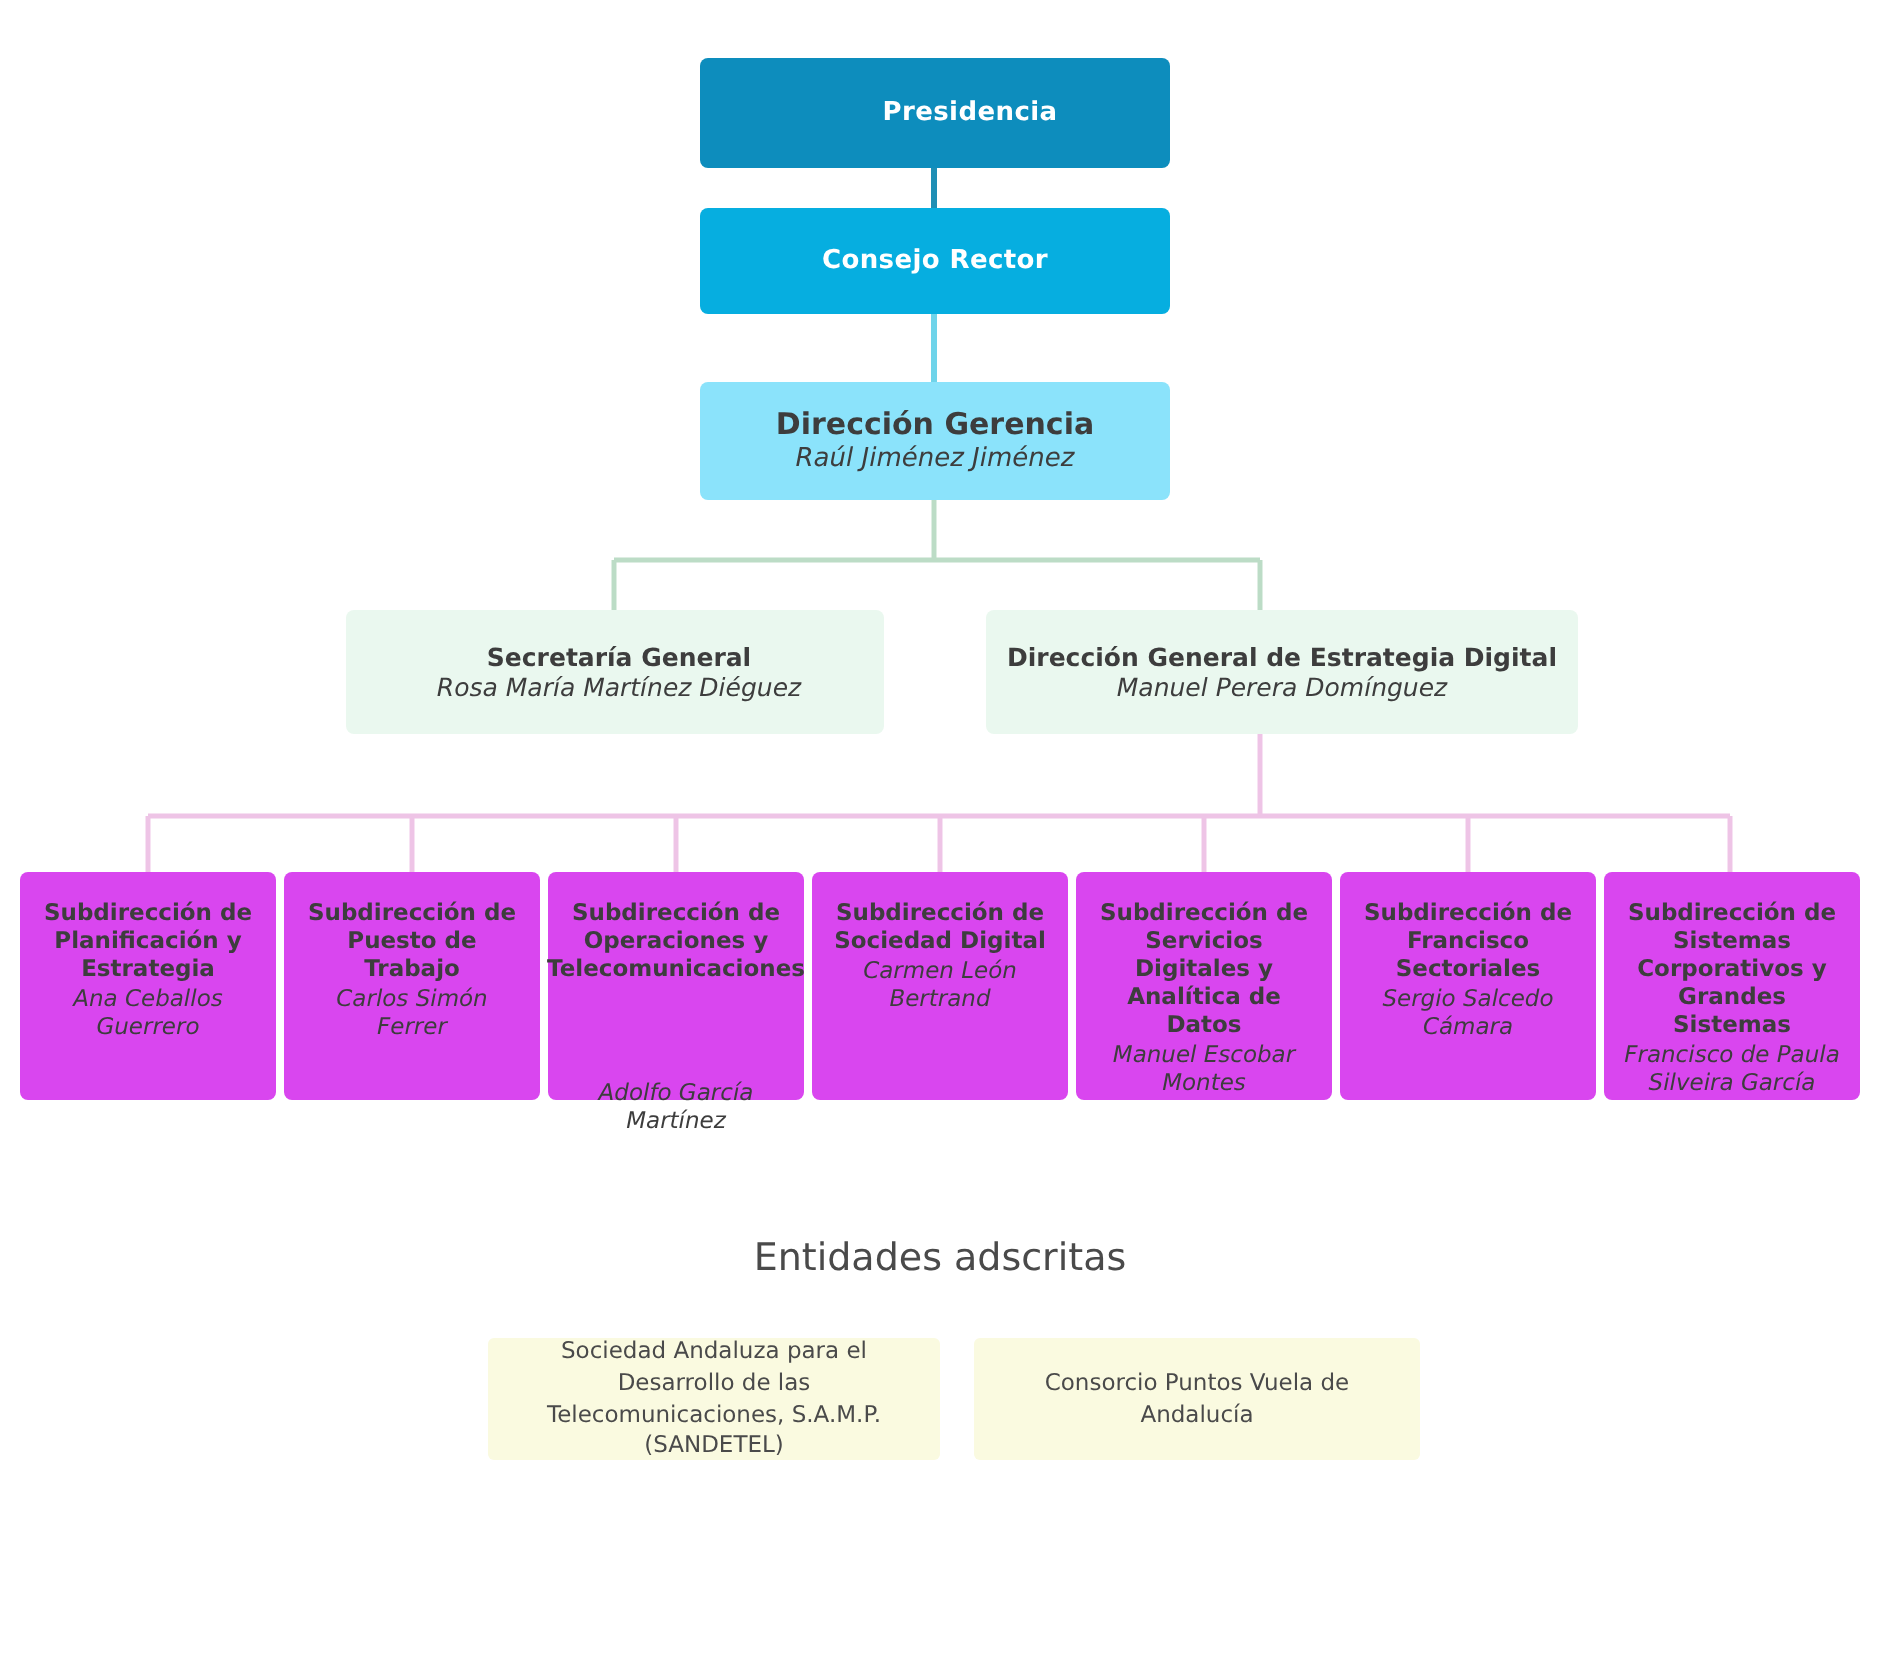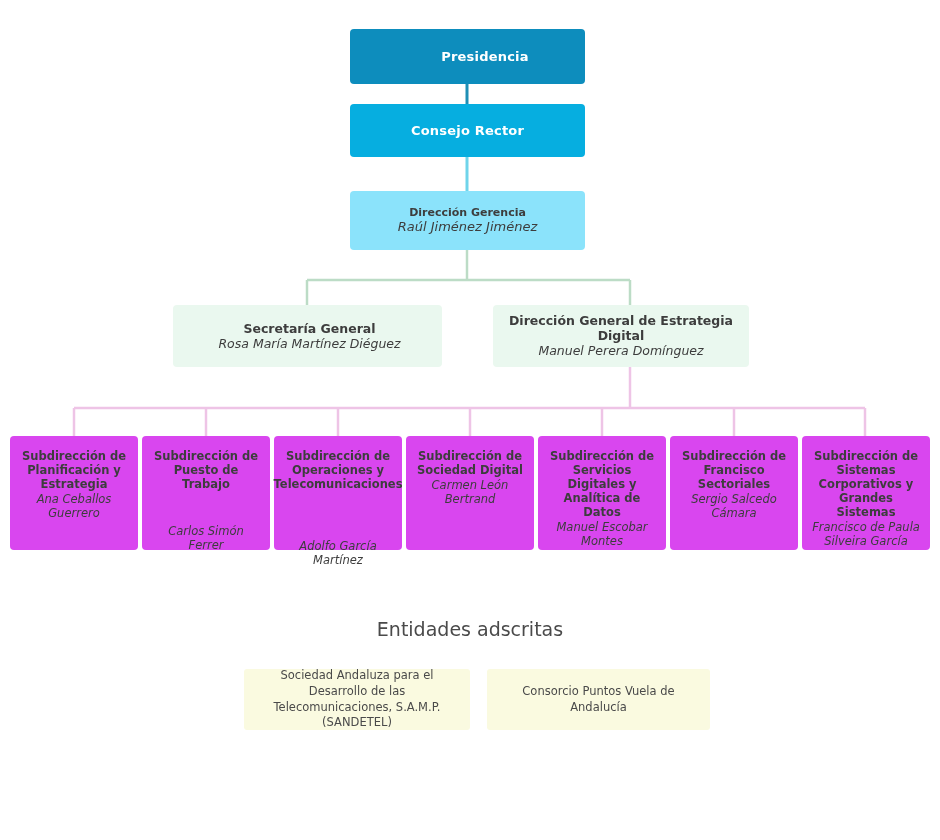--- a/index.html
+++ b/index.html
@@ -65,21 +65,21 @@
     background: #06aee0;
     color: #ffffff;
   }
   .lvl-consejo .title { font-size: 13px; letter-spacing: .2px; }
 
   
   .lvl-gerencia {
     background: #8be3fb;
     color: #3d3d3d;
   }
-  .lvl-gerencia .title { font-size: 11px; }
+  .lvl-gerencia .title { font-size: 15px; }
   .lvl-gerencia .person { font-size: 13px; color: #3d3d3d; }
 
   
   .lvl-green {
     background: #eaf8ef;
     color: #3d3d3d;
   }
   .lvl-green .title { font-size: 12.5px; }
   .lvl-green .person { font-size: 12.5px; }
 
@@ -151,31 +151,31 @@
   <div class="node lvl-gerencia" style="left:350px; top:191px; width:235px; height:59px;">
     <div class="title">Dirección Gerencia</div>
     <div class="person">Raúl Jiménez Jiménez</div>
   </div>
 
   <div class="node lvl-green" style="left:173px; top:305px; width:269px; height:62px;padding-left:12px;">
     <div class="title">Secretaría General</div>
     <div class="person">Rosa María Martínez Diéguez</div>
   </div>
 
-  <div class="node lvl-green" style="left:493px; top:305px; width:256px; height:62px;">
+  <div class="node lvl-green" style="left:493px; top:305px; width:296px; height:62px;">
     <div class="title">Dirección General de Estrategia Digital</div>
     <div class="person">Manuel Perera Domínguez</div>
   </div>
 
   <div class="node lvl-sub" style="left:10px; top:436px; width:128px; height:114px;">
     <div class="title">Subdirección de Planificación y Estrategia</div>
     <div class="person">Ana Ceballos Guerrero</div>
   </div>
 
-  <div class="node lvl-sub" style="left:142px; top:436px; width:128px; height:114px;gap:32px;">
+  <div class="node lvl-sub" style="left:142px; top:436px; width:128px; height:114px;">
     <div class="title">Subdirección de Puesto de Trabajo</div>
     <div class="person">Carlos Simón Ferrer</div>
   </div>
 
   <div class="node lvl-sub" style="left:274px; top:436px; width:128px; height:114px;gap:47px;">
     <div class="title">Subdirección de Operaciones y Telecomunicaciones</div>
     <div class="person">Adolfo García Martínez</div>
   </div>
 
   <div class="node lvl-sub" style="left:406px; top:436px; width:128px; height:114px;">

